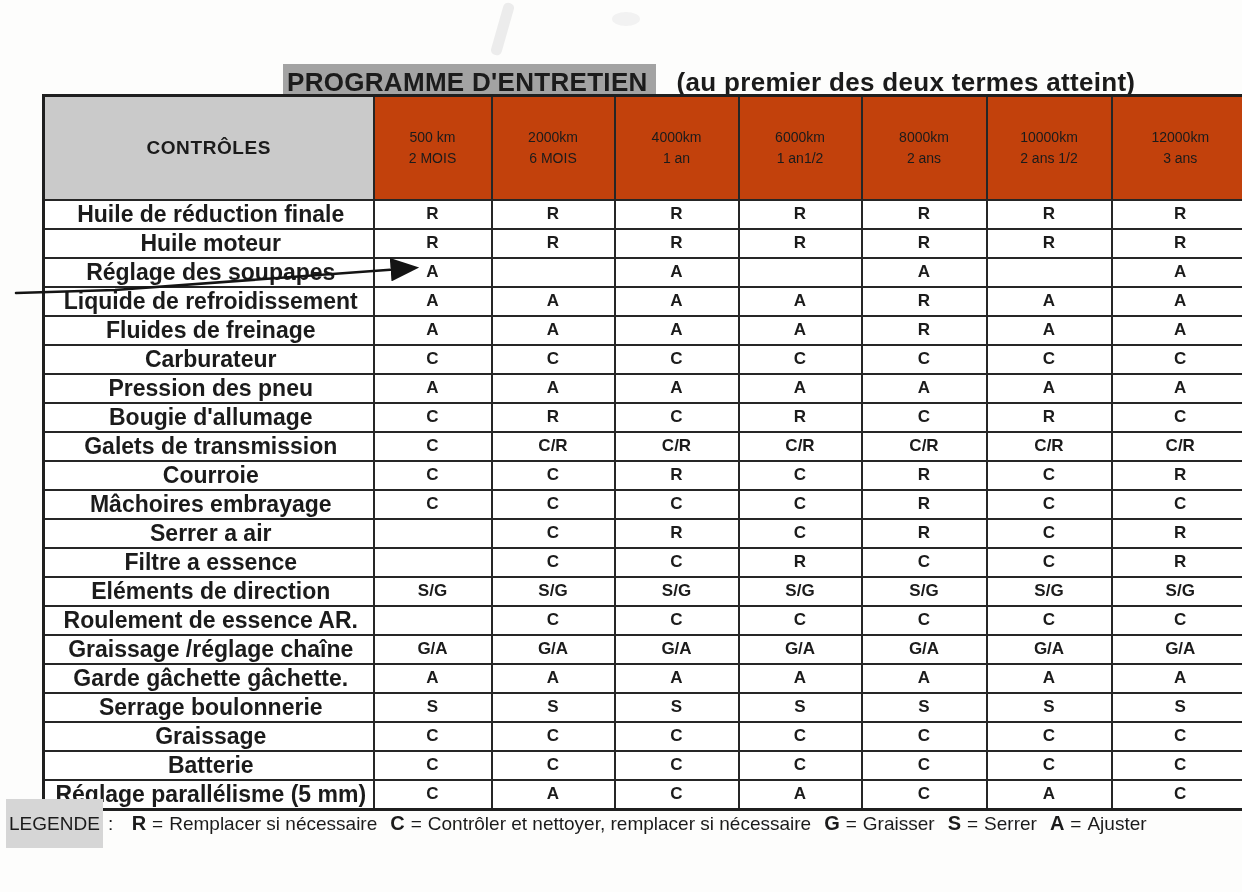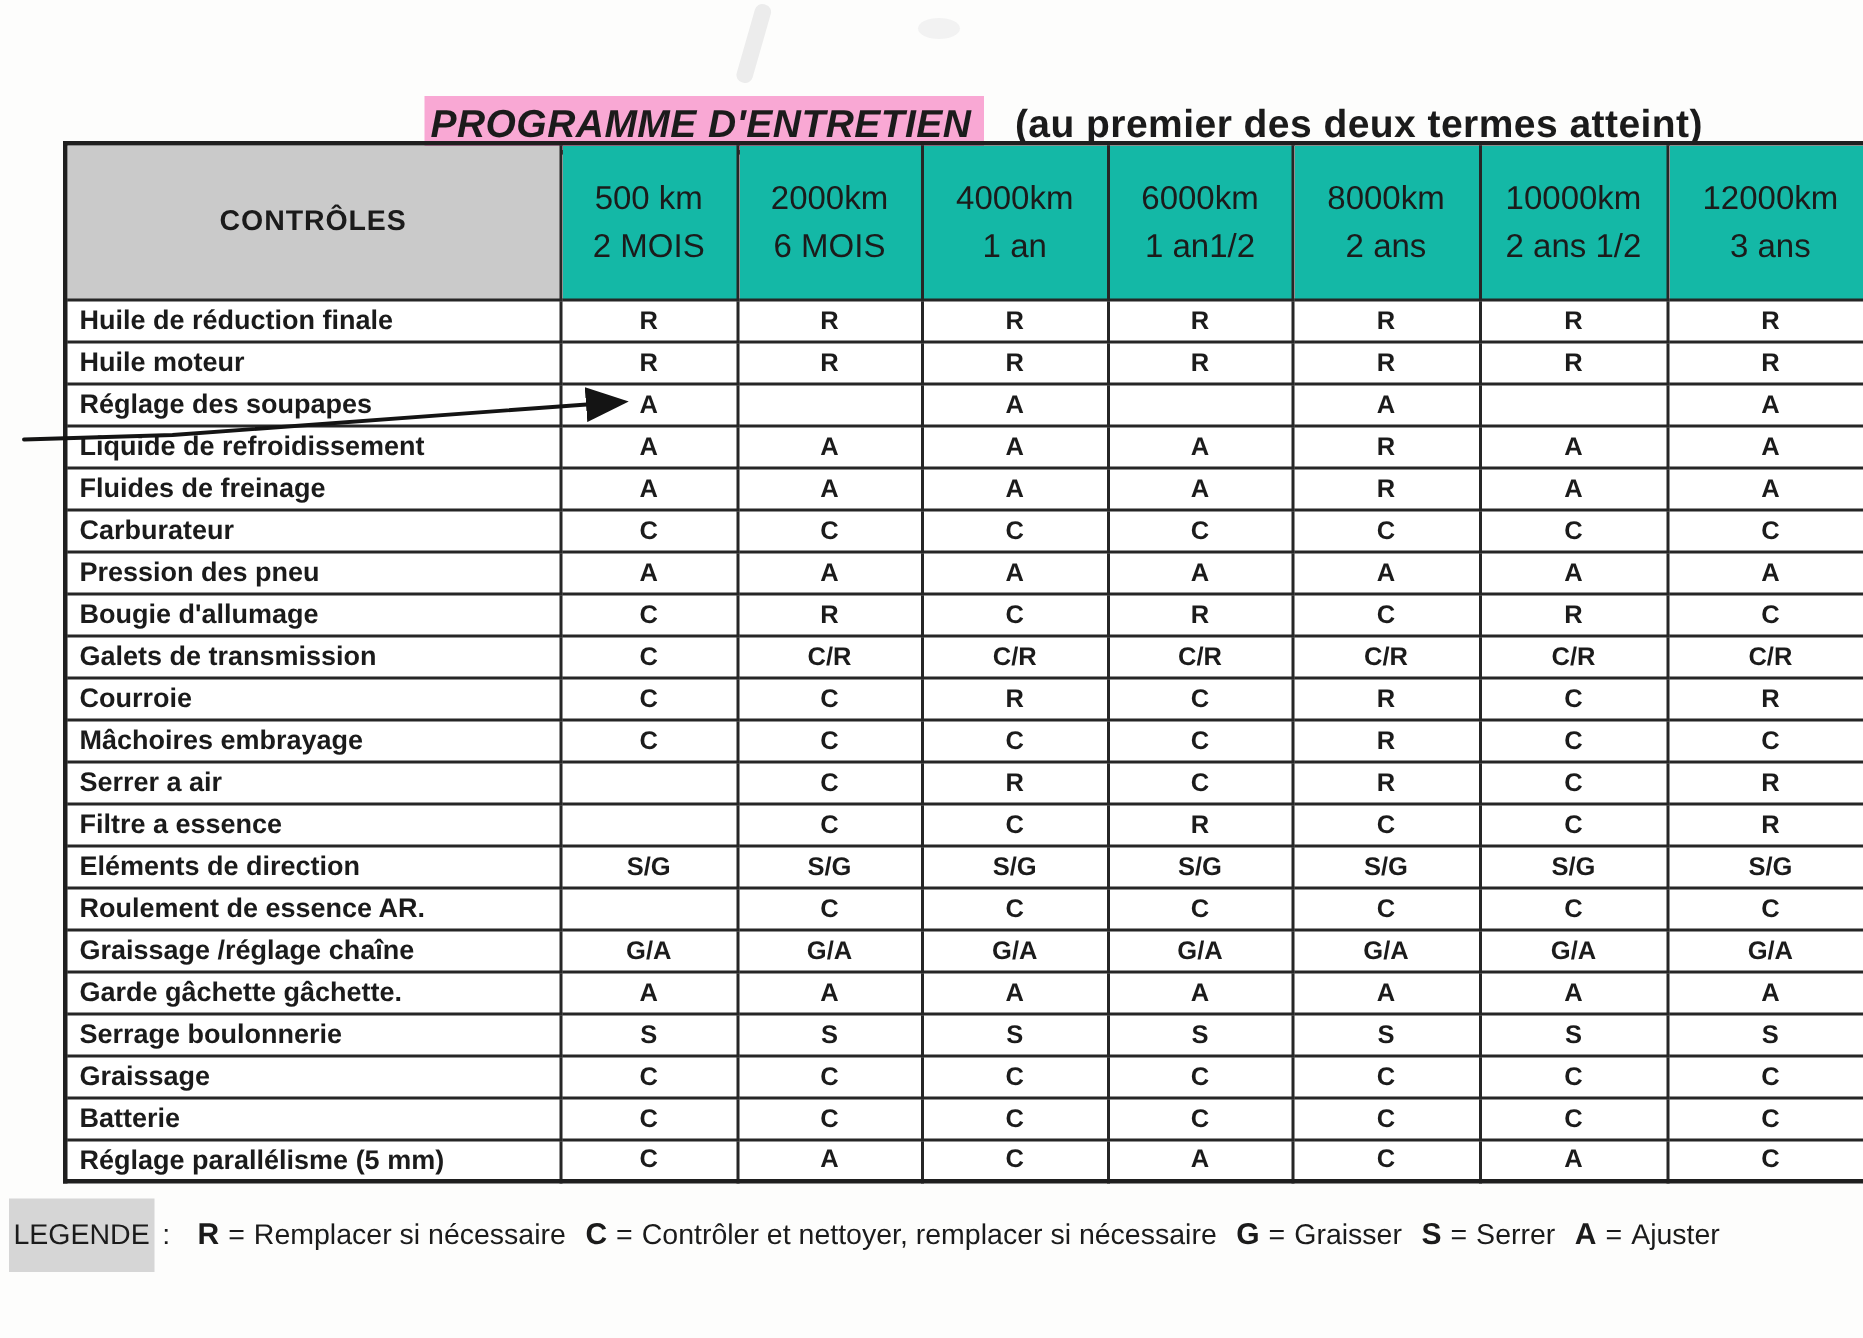--- a/index.html
+++ b/index.html
@@ -19,48 +19,48 @@
              background: #f2f2f2; border-radius: 50%; }
 
   
   .title-wrap {
     position: absolute; top: 64px; left: 283px;
     font-size: 26px; font-weight: 700; letter-spacing: .3px;
     white-space: nowrap;
   }
   .title-hl {
     display: inline-block;
-    background: #f9a8d4;
+    background: #a3a3a3;
     padding: 3px 8px 2px 4px;
     border-bottom: 3px solid #404040;
-    font-style: italic;
   }
   .subtitle { display: inline-block; margin-left: 21px; }
 
   
   table.sched {
     position: absolute; top: 94px; left: 42px;
     width: 1206px;
     border-collapse: collapse; table-layout: fixed;
     border: 3px solid #1f1f1f;
   }
   .sched th, .sched td { border: 2px solid #262626; overflow: hidden; }
   .sched thead tr { height: 104px; }
   .sched tbody tr { height: 28px; }
   .controls-cell {
     background: #cacaca;
     font-size: 19px; font-weight: 700; letter-spacing: .6px;
     text-align: center; vertical-align: middle;
   }
-  .col-head { font-weight: 400; font-size: 22px; text-align: center; vertical-align: middle; background: #14b8a6; }
+  .col-head { font-weight: 400; font-size: 14px; text-align: center; vertical-align: middle; background: #c2410c; }
   .col-head div { line-height: 1.45; }
   .lbl {
-    font-weight: 700; font-size: 18px;
+    font-weight: 700; font-size: 23px;
     padding: 0 4px 0 8px; white-space: nowrap;
     background: #fff;
+    text-align: center;
   }
   .val { font-weight: 700; font-size: 17px; text-align: center; background: #fff; }
 
   
   .legend {
     position: absolute; top: 812px; left: 6px;
     font-size: 19px; white-space: nowrap;
   }
   .legend-label { background: #d6d6d6; padding: 14px 3px; }
   .legend .item { margin-left: 13px; }

